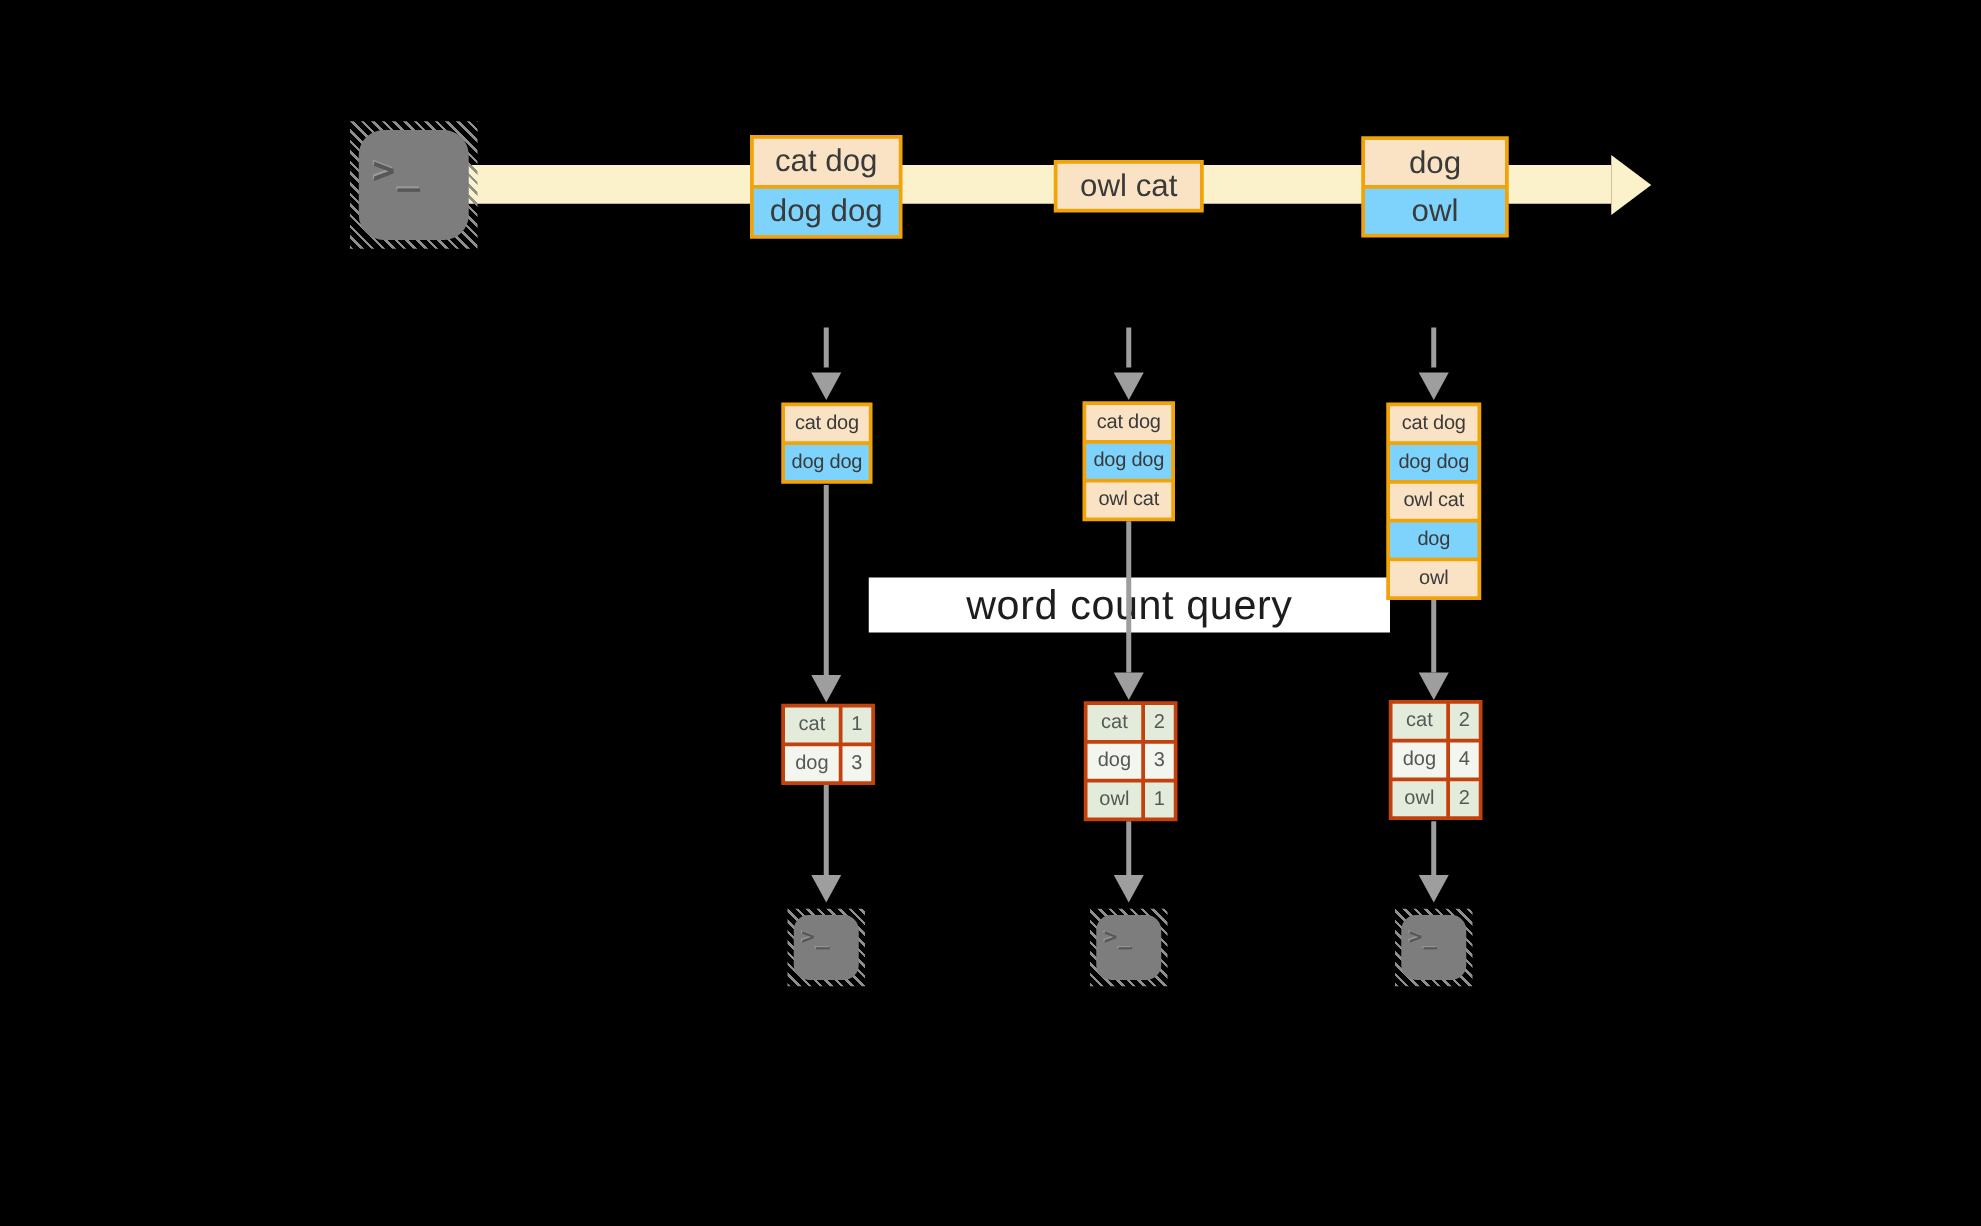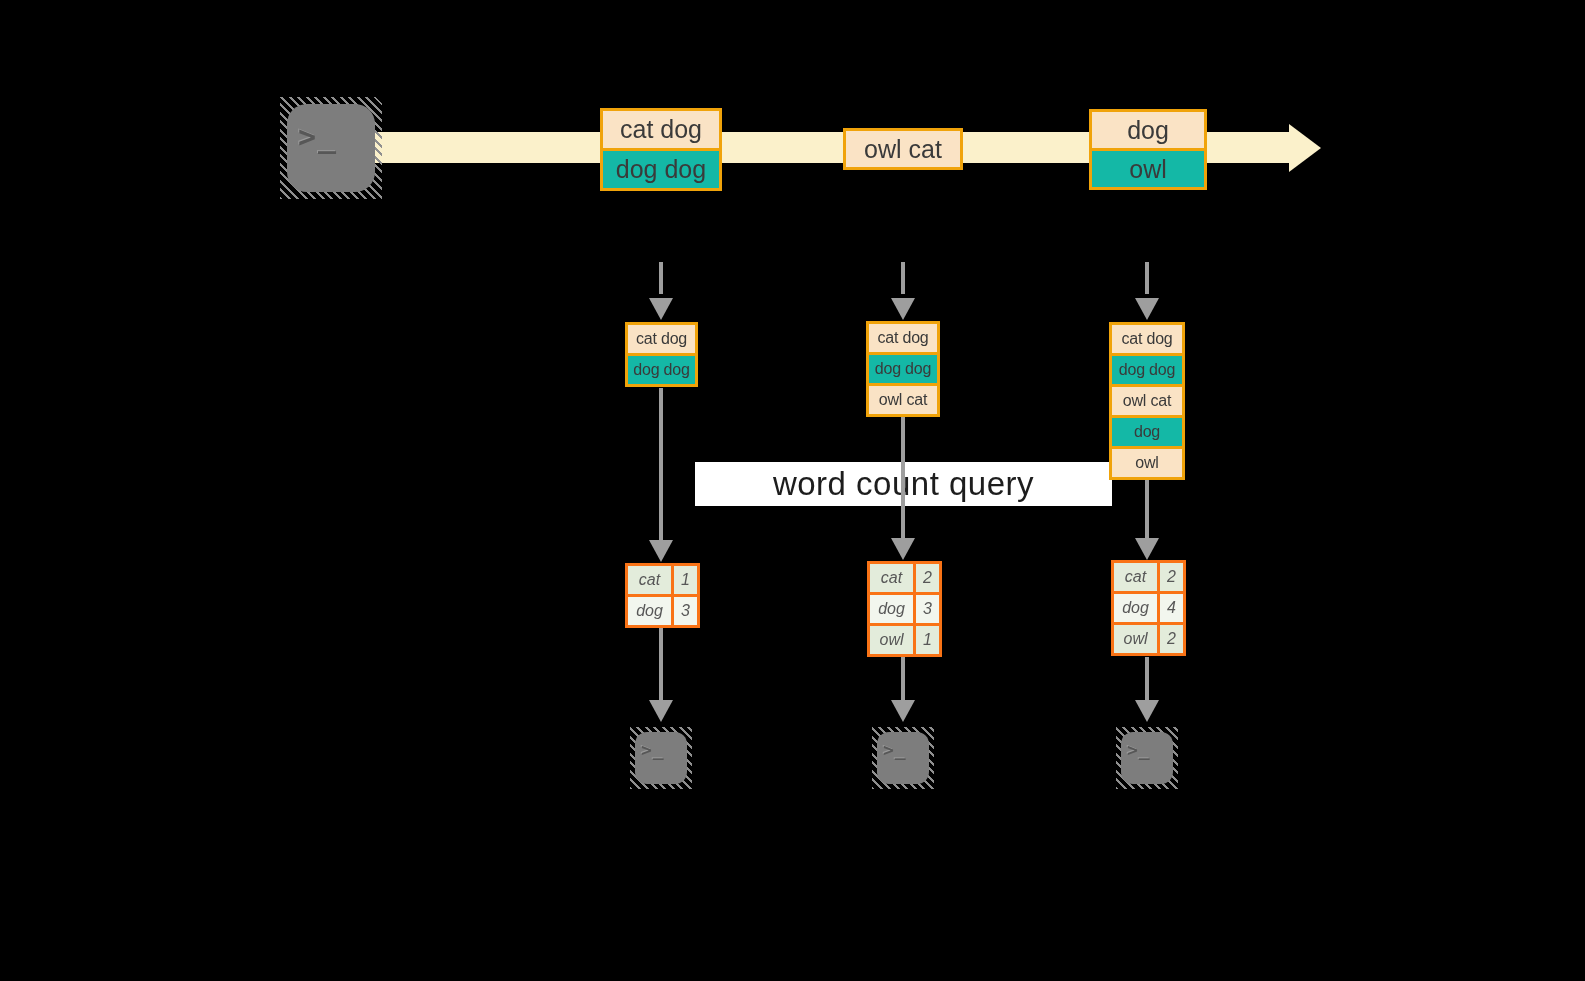--- a/index.html
+++ b/index.html
@@ -10,23 +10,23 @@
   
   .band{position:absolute;left:372px;top:132px;width:917px;height:31px;background:#FBF1CB;z-index:0;}
   .band-head{position:absolute;left:1289px;top:124px;width:0;height:0;z-index:0;
     border-top:24px solid transparent;border-bottom:24px solid transparent;border-left:32px solid #FBF1CB;}
   
   .obox{position:absolute;background:#F0A30A;padding:3px;display:flex;flex-direction:column;gap:3px;z-index:3;box-sizing:border-box;}
   .ocell{display:flex;align-items:center;justify-content:center;color:#3A3A3A;}
   .top-cell{height:37px;font-size:25px;}
   .stack-cell{height:28px;font-size:16px;letter-spacing:-0.2px;}
   .fill-dark{background:#FAE3C5;}
-  .fill-light{background:#14b8a6;}
+  .fill-light{background:#7dd3fc;}
   
-  .gtable{position:absolute;background:#f97316;padding:3px;display:grid;grid-template-columns:43px 23px;gap:3px;z-index:3;font-style:italic;}
+  .gtable{position:absolute;background:#c2410c;padding:3px;display:grid;grid-template-columns:43px 23px;gap:3px;z-index:3;}
   .gcell{display:flex;align-items:center;justify-content:center;height:28px;font-size:16px;color:#575757;}
   .g-dark{background:#E3ECDB;}
   .g-light{background:#F2F6EE;}
   
   .vline{position:absolute;width:4px;background:#9E9E9E;z-index:2;}
   .ahead{position:absolute;width:0;height:0;z-index:2;
     border-left:12px solid transparent;border-right:12px solid transparent;border-top:22px solid #9E9E9E;}
   
   .qband{position:absolute;left:695px;top:462px;width:417px;height:44px;background:#FFFFFF;z-index:1;
     display:flex;align-items:center;justify-content:center;}

